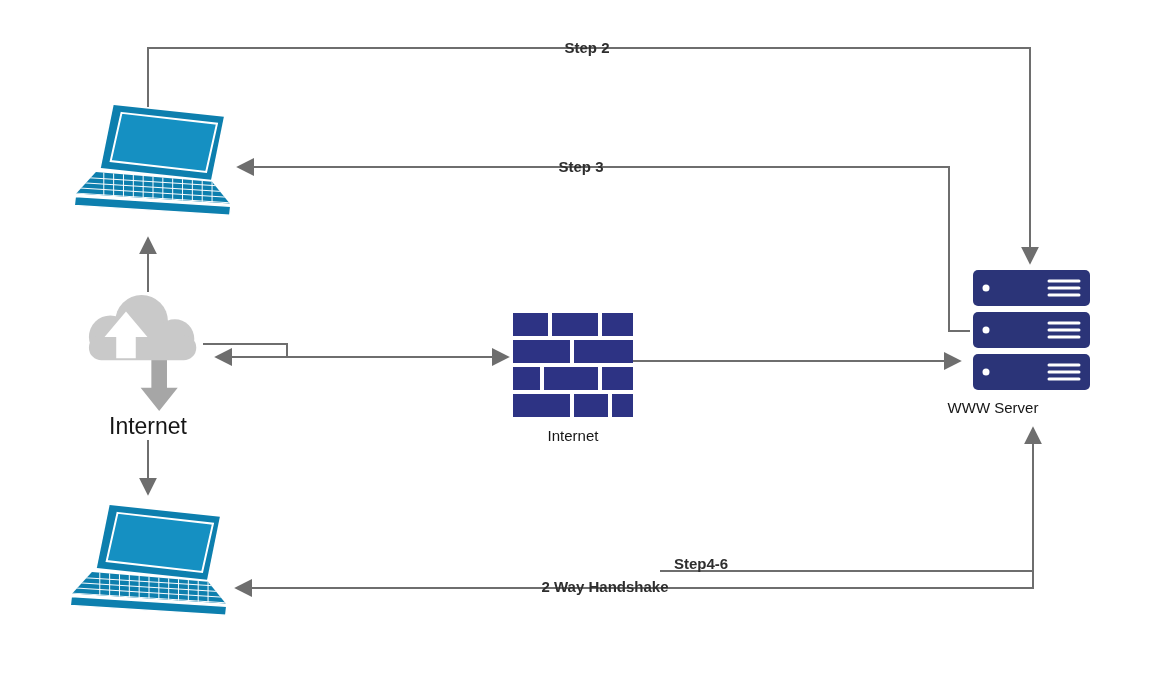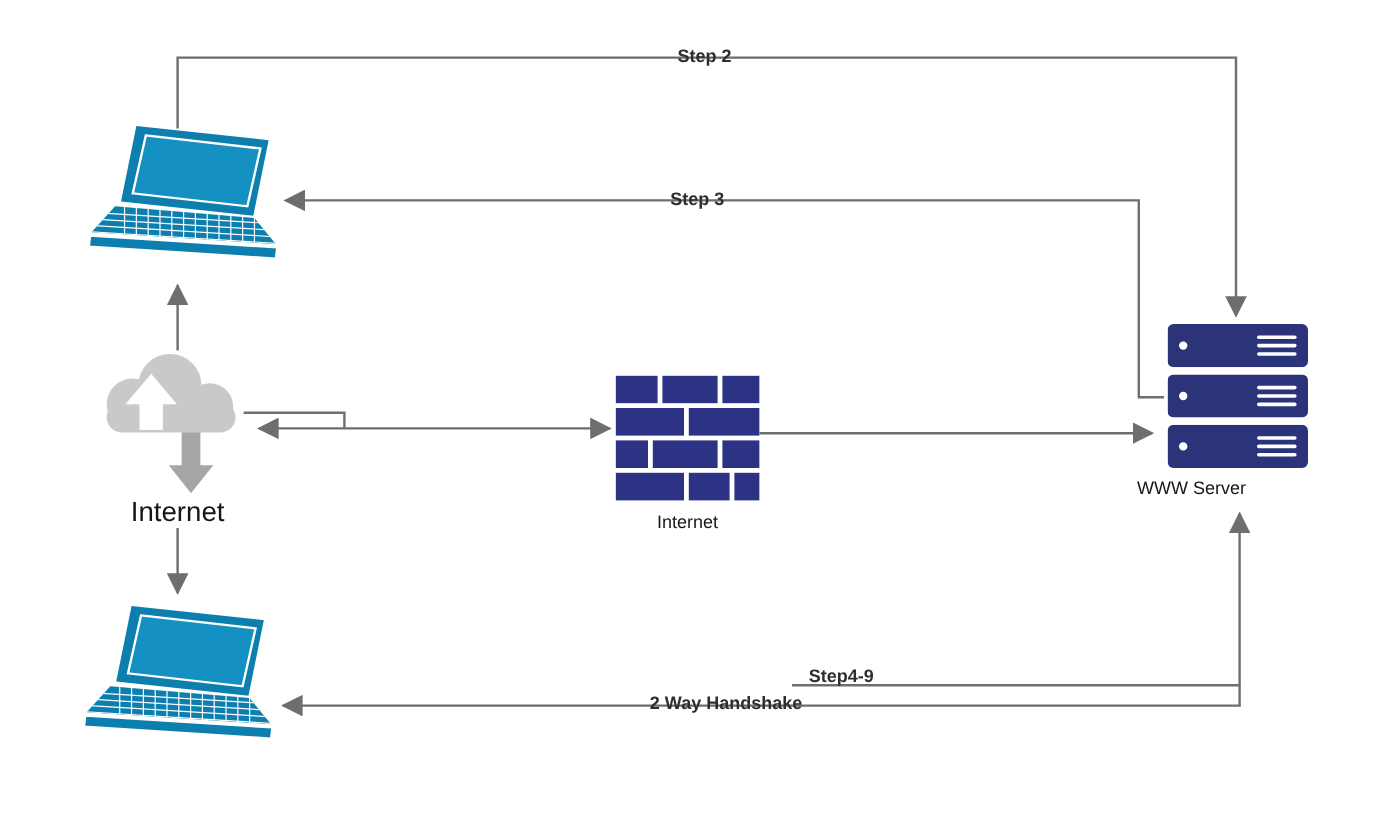--- a/index.html
+++ b/index.html
@@ -139,17 +139,17 @@
   <div class="lbl step" style="left:587px; top:40px;">Step 2</div>
 
   <div class="lbl step" style="left:581px; top:159px;text-align:right;">Step 3</div>
 
   <div class="lbl node internet" style="left:148px; top:414px;">Internet</div>
 
   <div class="lbl node" style="left:573px; top:428px;">Internet</div>
 
   <div class="lbl node" style="left:993px; top:400px;">WWW Server</div>
 
-  <div class="lbl step" style="left:701px; top:556px;">Step4-9</div>
+  <div class="lbl step" style="left:701px; top:556px;">Step4-6</div>
 
   <div class="lbl step" style="left:605px; top:579px;">2 Way Handshake</div>
 
 </div>
 
 </body></html>

